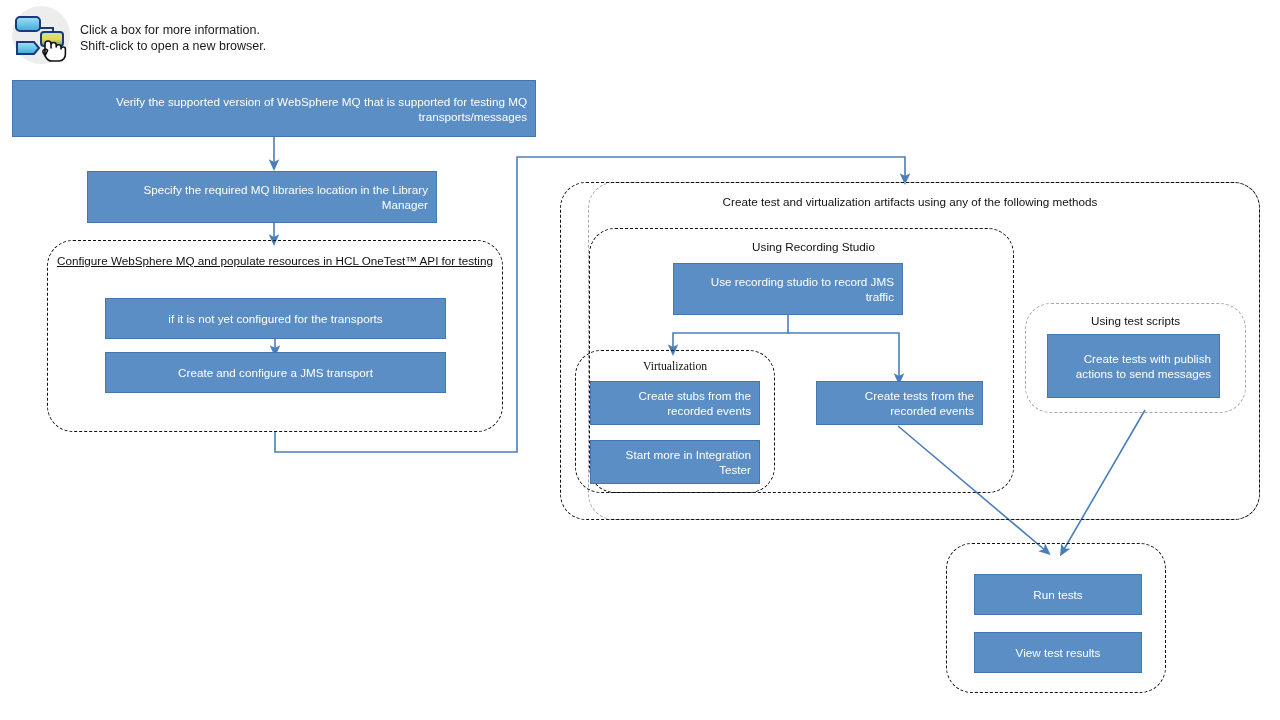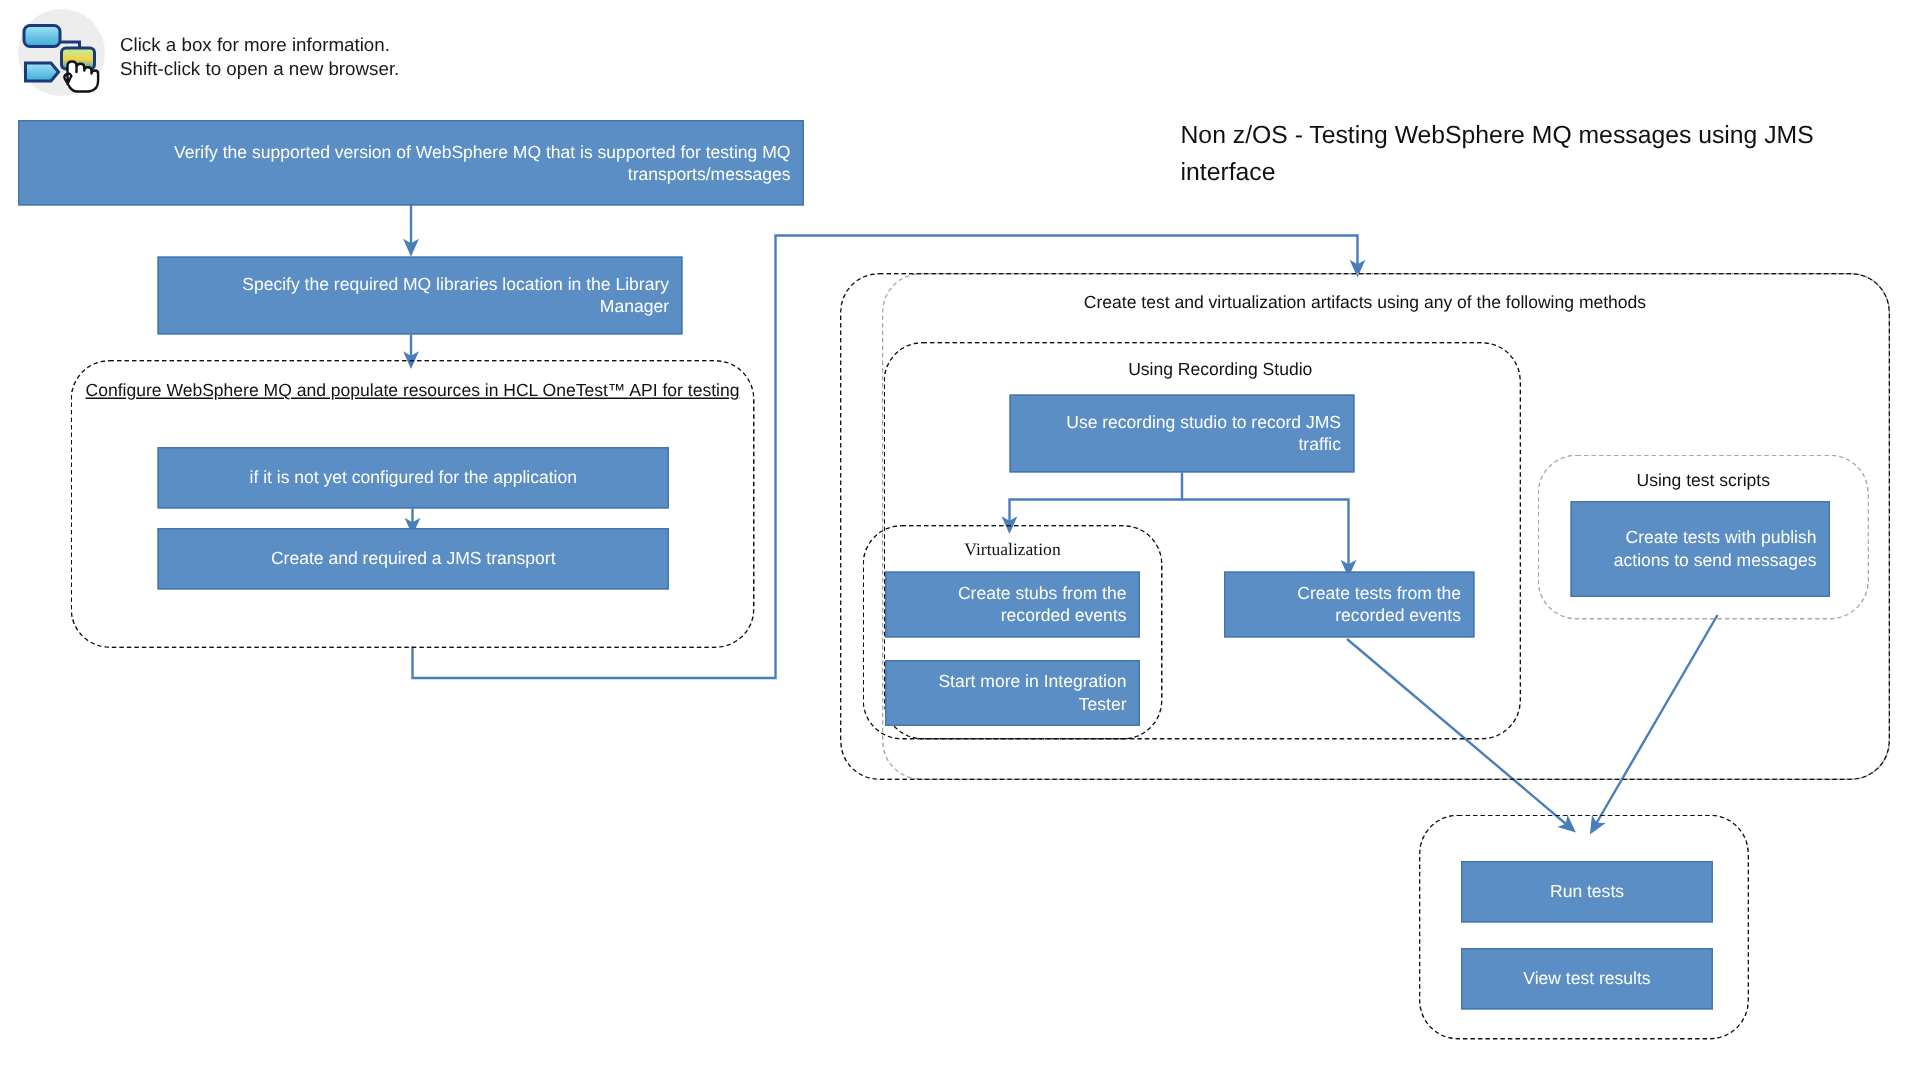--- a/index.html
+++ b/index.html
@@ -121,21 +121,20 @@
       <path d="M9 38 h17 l5 6 l-5 6 h-17 z" fill="url(#gb1)" stroke="#1b3a7a" stroke-width="2"></path>
       <rect x="33" y="28" width="22" height="14" rx="3" fill="url(#gb2)" stroke="#1b3a7a" stroke-width="2"></rect>
       <path d="M37 52 L37 40 q0-3 3-3 t3 3 l0 4 v-3 q0-2.5 2.6-2.5 t2.6 2.5 v2 q0-2.2 2.4-2.2 t2.4 2.2 v2 q0-2 2.2-2 t2.2 2 v5 q0 6-6 7 h-8 q-3 0-5-3 l-3-5 q-1.4-2.4 1-3.6 2-1 3.2 1.1 z" fill="#ffffff" stroke="#111111" stroke-width="1.6" stroke-linejoin="round"></path>
     </svg>
   </div>
   <div class="hint-text">
     <div>Click a box for more information.</div>
     <div>Shift-click to open a new browser.</div>
   </div>
 
-  <div class="diagram-title">Non z/OS - Testing WebSphere MQ messages using JMS interface</div>
 
   <svg class="conn">
     <defs>
       <marker id="ah" markerWidth="9" markerHeight="9" refX="4.2" refY="4.2" orient="auto">
         <path d="M0.6,0.9 L8,4.2 L0.6,7.5 L2.4,4.2 z" fill="#4A7EBB"></path>
       </marker>
     </defs>
     <g stroke="#4A7EBB" stroke-width="1.6" fill="none">
 
       <path d="M274,136 L274,165" marker-end="url(#ah)"></path>
@@ -175,25 +174,25 @@
   </div>
 
   <div class="group light" style="left:1025px; top:303px; width:221px; height:110px;">
     <div class="group-label" style="top:9px;">Using test scripts</div>
   </div>
 
   <div class="group" style="left:946px; top:543px; width:220px; height:150px;"></div>
 
   <div class="node" style="left:12px; top:80px; width:524px; height:57px;">Verify the supported version of WebSphere MQ that is supported for testing MQ transports/messages</div>
 
-  <div class="node" style="left:105px; top:171px; width:350px; height:52px;">Specify the required MQ libraries location in the Library Manager</div>
-
-  <div class="node" style="left:105px; top:298px; width:341px; height:41px;">if it is not yet configured for the application</div>
-
-  <div class="node" style="left:105px; top:352px; width:341px; height:41px;">Create and required a JMS transport</div>
+  <div class="node" style="left:87px; top:171px; width:350px; height:52px;">Specify the required MQ libraries location in the Library Manager</div>
+
+  <div class="node" style="left:105px; top:298px; width:341px; height:41px;">if it is not yet configured for the transports</div>
+
+  <div class="node" style="left:105px; top:352px; width:341px; height:41px;">Create and configure a JMS transport</div>
 
   <div class="node" style="left:673px; top:263px; width:230px; height:52px;">Use recording studio to record JMS traffic</div>
 
   <div class="node" style="left:590px; top:381px; width:170px; height:44px;">Create stubs from the recorded events</div>
 
   <div class="node" style="left:590px; top:440px; width:170px; height:44px;">Start more in Integration Tester</div>
 
   <div class="node" style="left:816px; top:381px; width:167px; height:44px;">Create tests from the recorded events</div>
 
   <div class="node" style="left:974px; top:574px; width:168px; height:41px;">Run tests</div>

